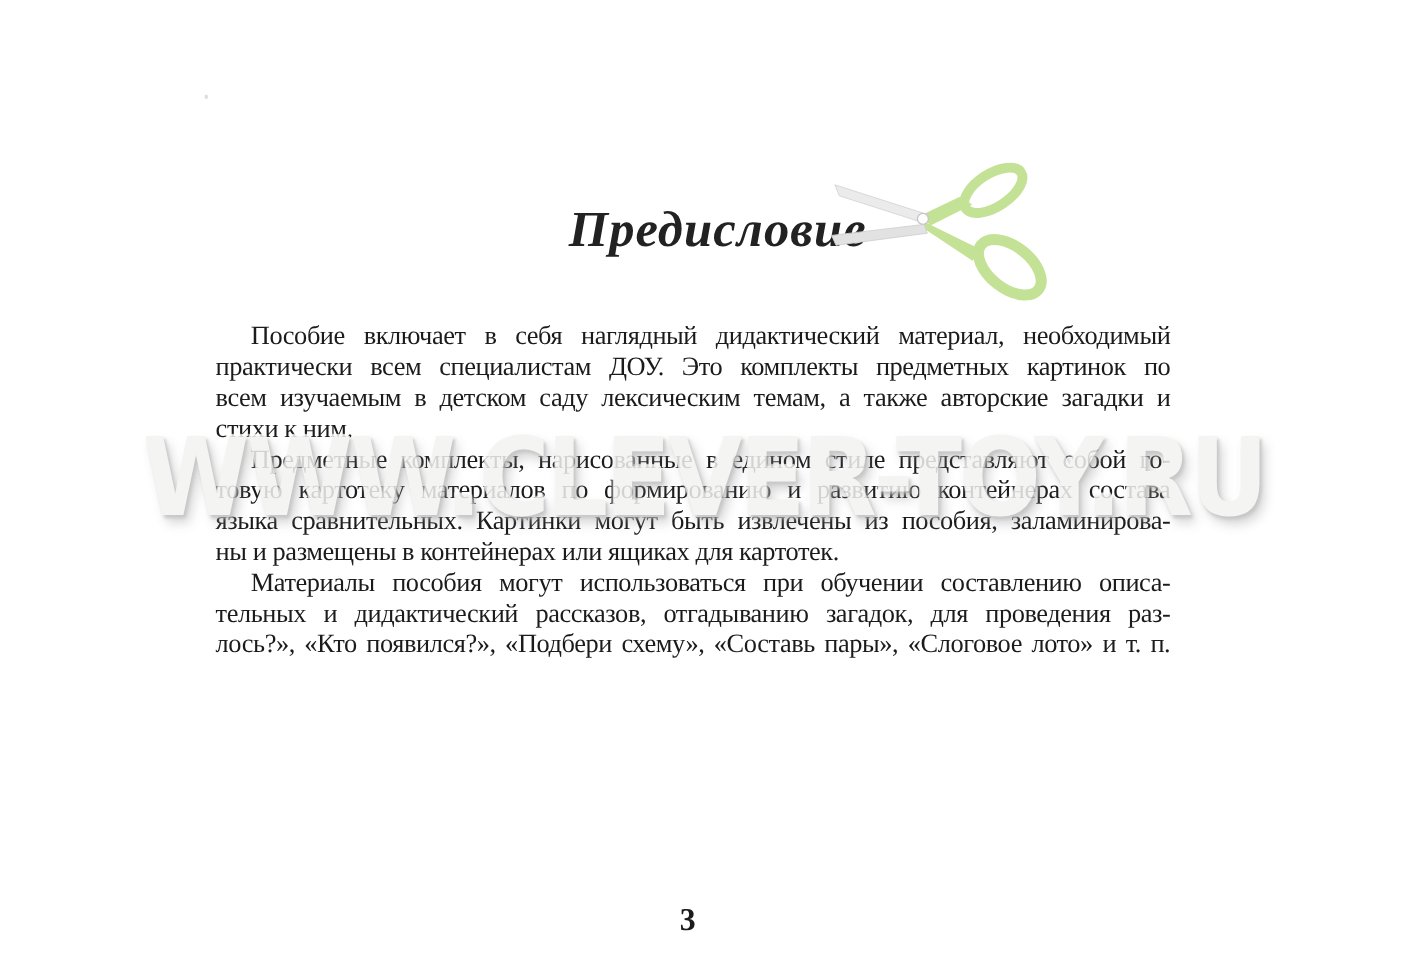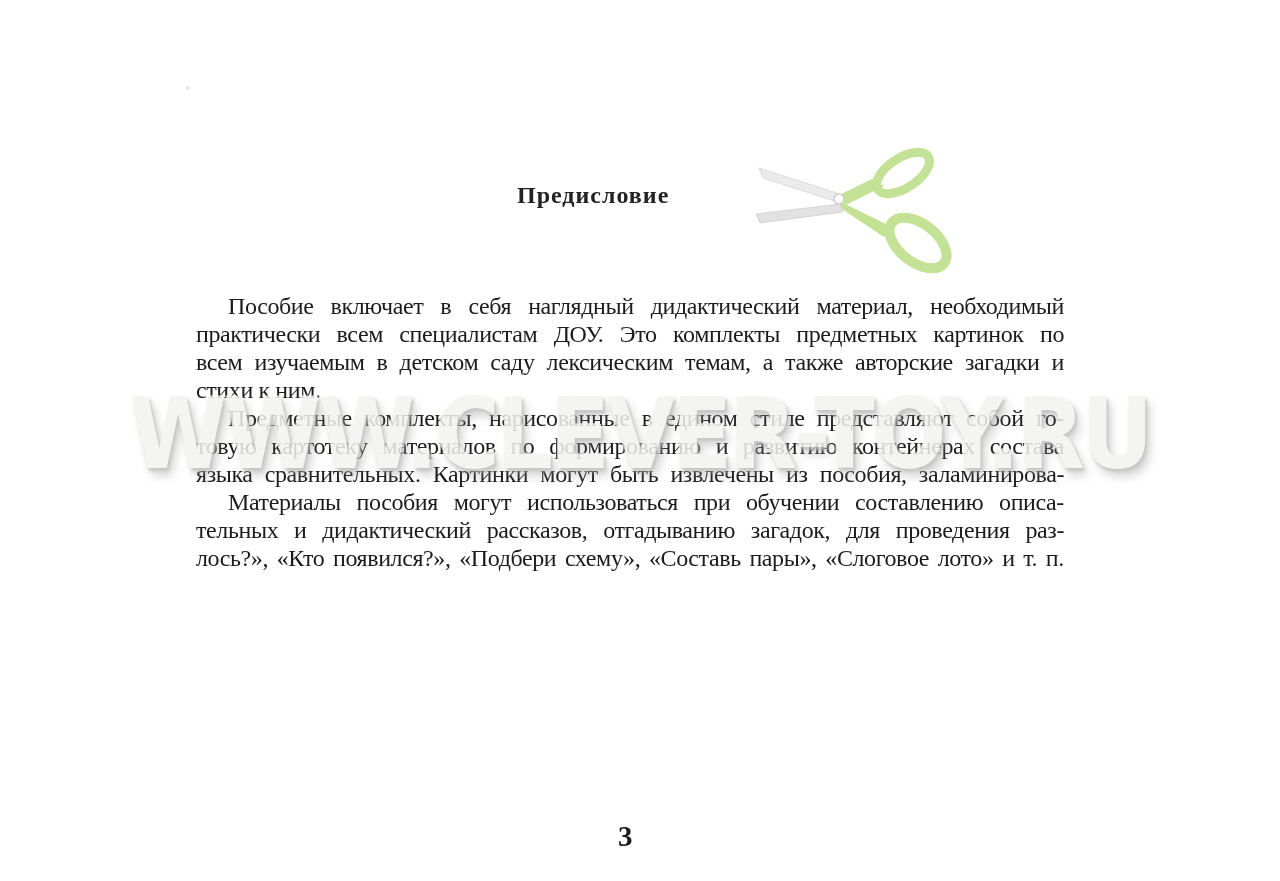--- a/index.html
+++ b/index.html
@@ -14,23 +14,24 @@
 
   
   .speck {
     position: absolute; left: 186px; top: 86px;
     width: 3px; height: 4px; border-radius: 50%;
     background: #c9c9cd; opacity: .65;
   }
 
   .title {
     position: absolute; left: 517px; top: 182px; margin: 0;
-    font-size: 24px; font-weight: 700; letter-spacing: 1px;
+    font-size: 46px; font-weight: 700; letter-spacing: 1px;
     color: var(--title, #222222);
     white-space: nowrap;
+    font-style: italic;
   }
 
   .scissors { position: absolute; left: 752px; top: 142px; }
 
   .body-text {
     position: absolute; left: 196px; top: 292px; width: 868px;
     font-size: 24px; letter-spacing: -0.4px;
     color: var(--text, #1b1b1b);
   }
   .line { height: 28px; line-height: 28px; white-space: nowrap; }
@@ -150,20 +151,21 @@
         <span>языка</span>
         <span>сравнительных.</span>
         <span>Картинки</span>
         <span>могут</span>
         <span>быть</span>
         <span>извлечены</span>
         <span>из</span>
         <span>пособия,</span>
         <span>заламинирова-</span>
       </div>
+      <div class="line">ны и размещены в контейнерах или ящиках для картотек.</div>
       <div class="line indent justify">
         <span>Материалы</span>
         <span>пособия</span>
         <span>могут</span>
         <span>использоваться</span>
         <span>при</span>
         <span>обучении</span>
         <span>составлению</span>
         <span>описа-</span>
       </div>

